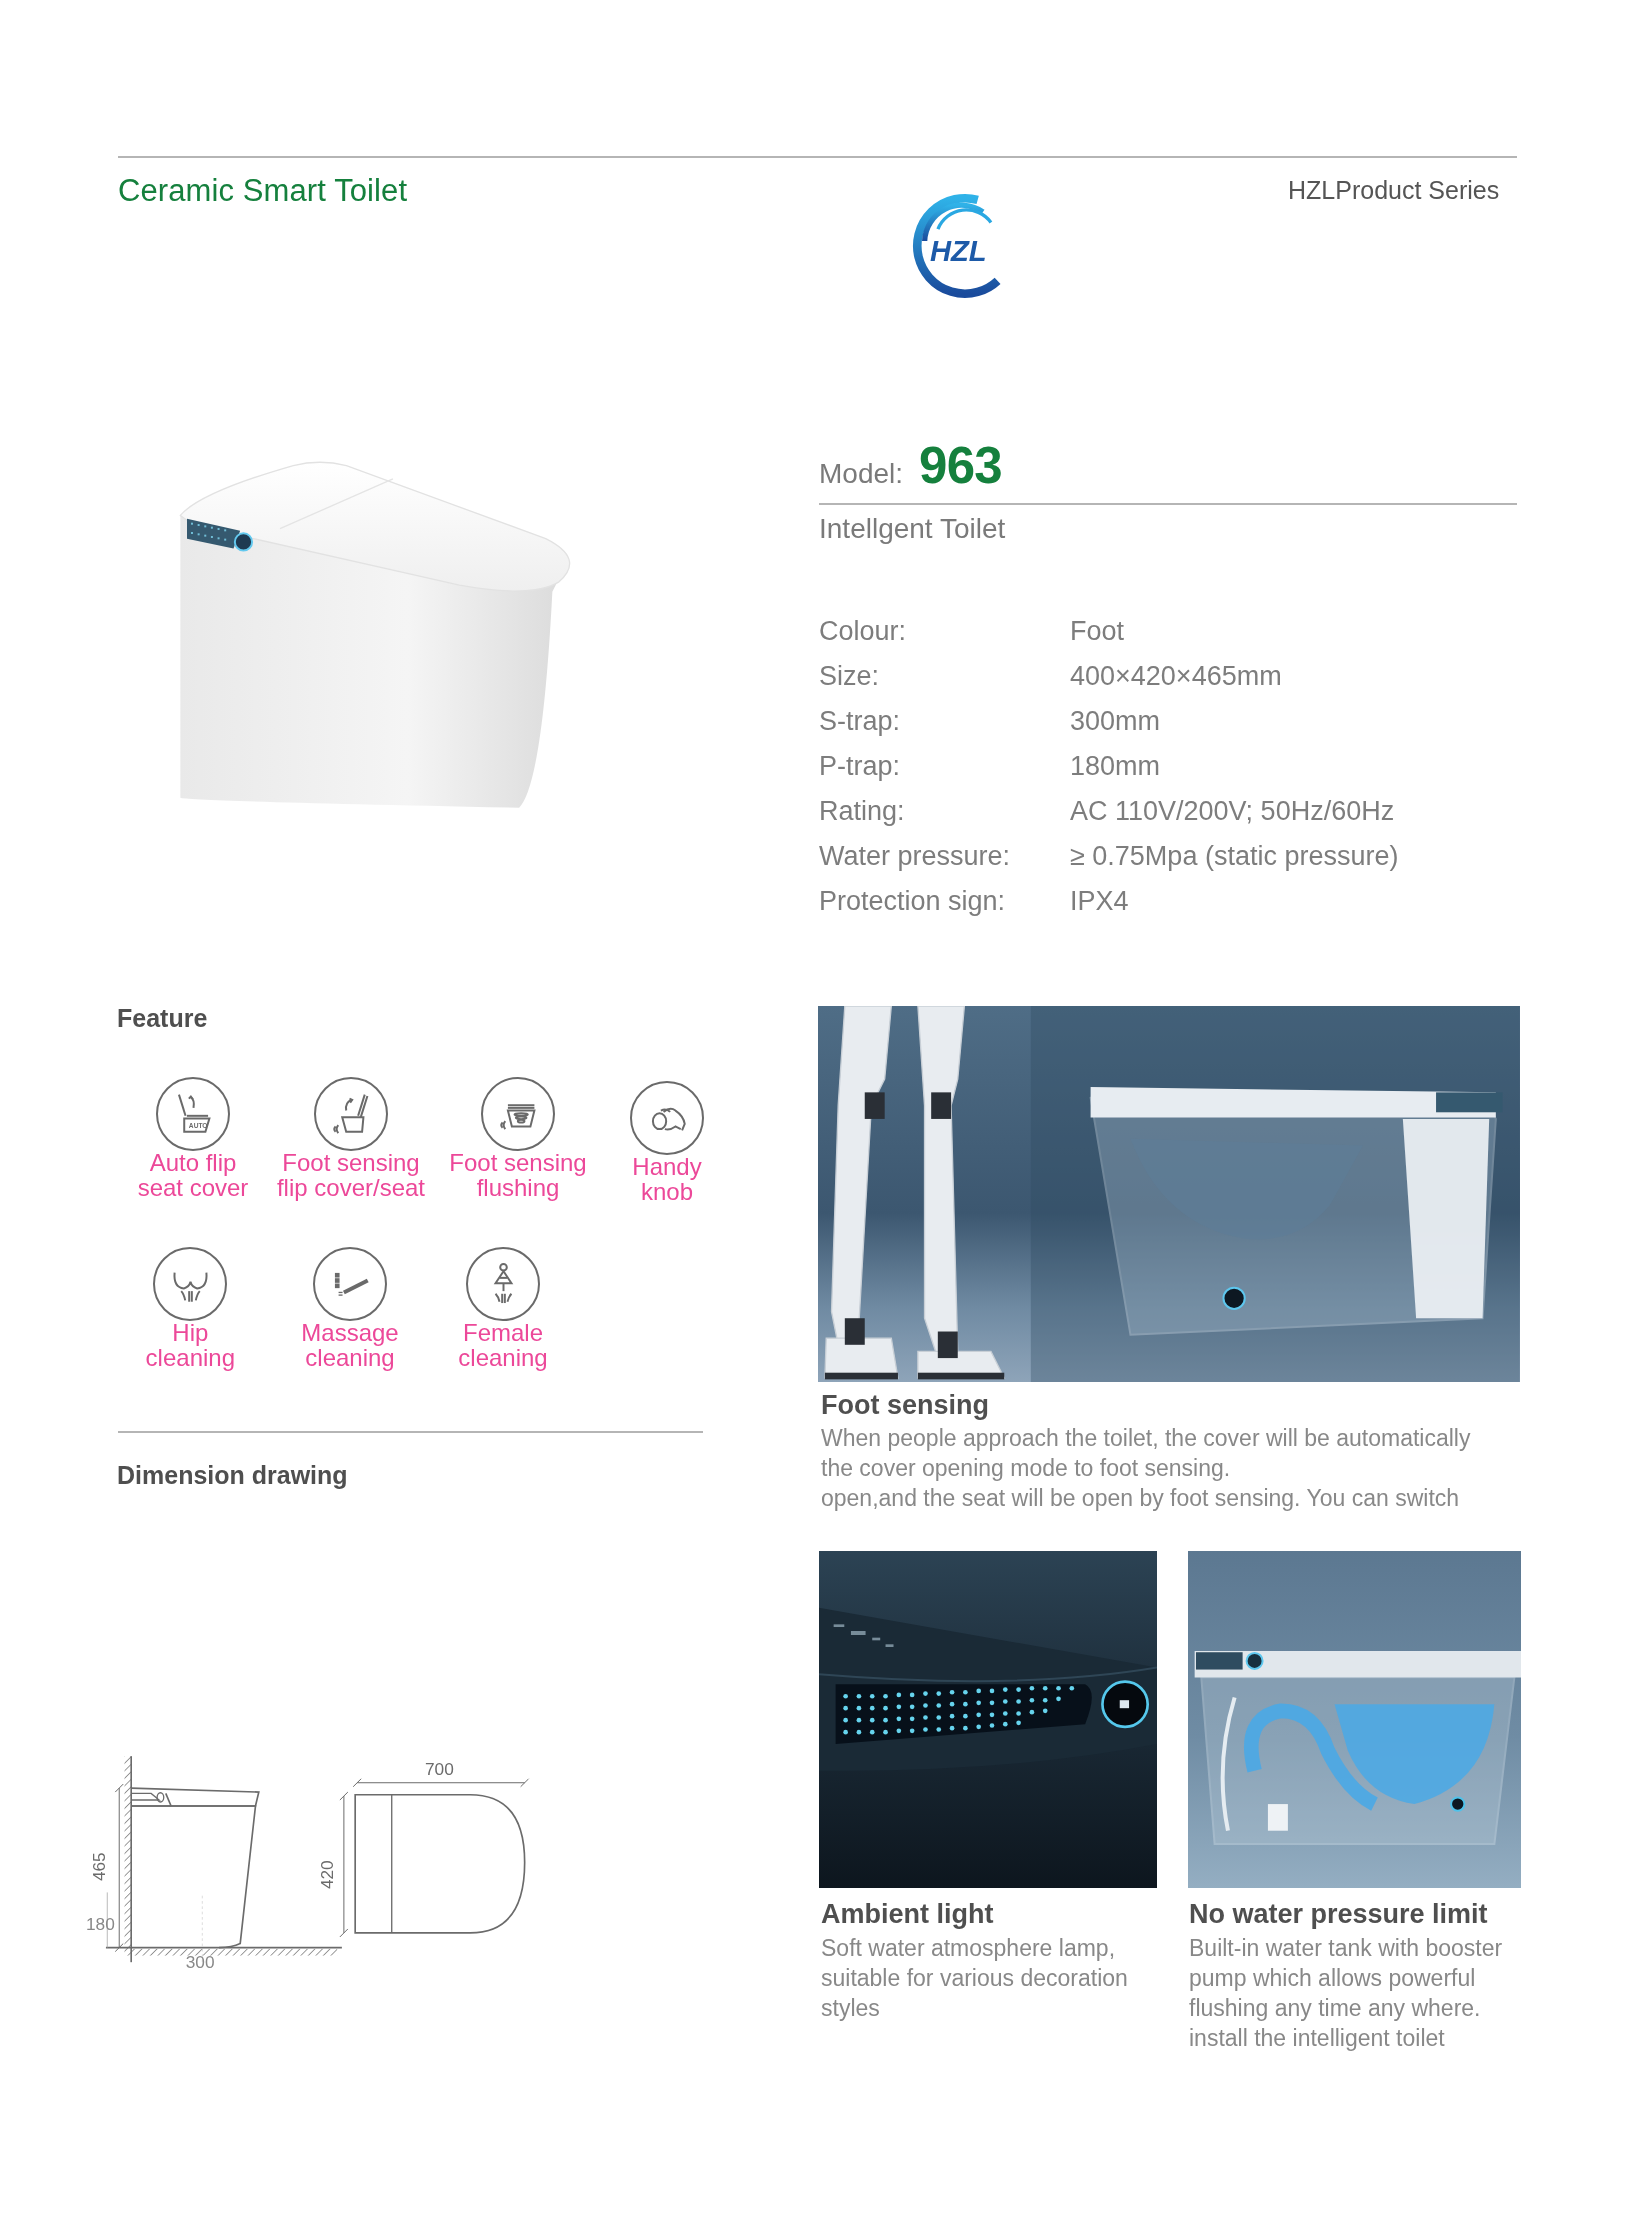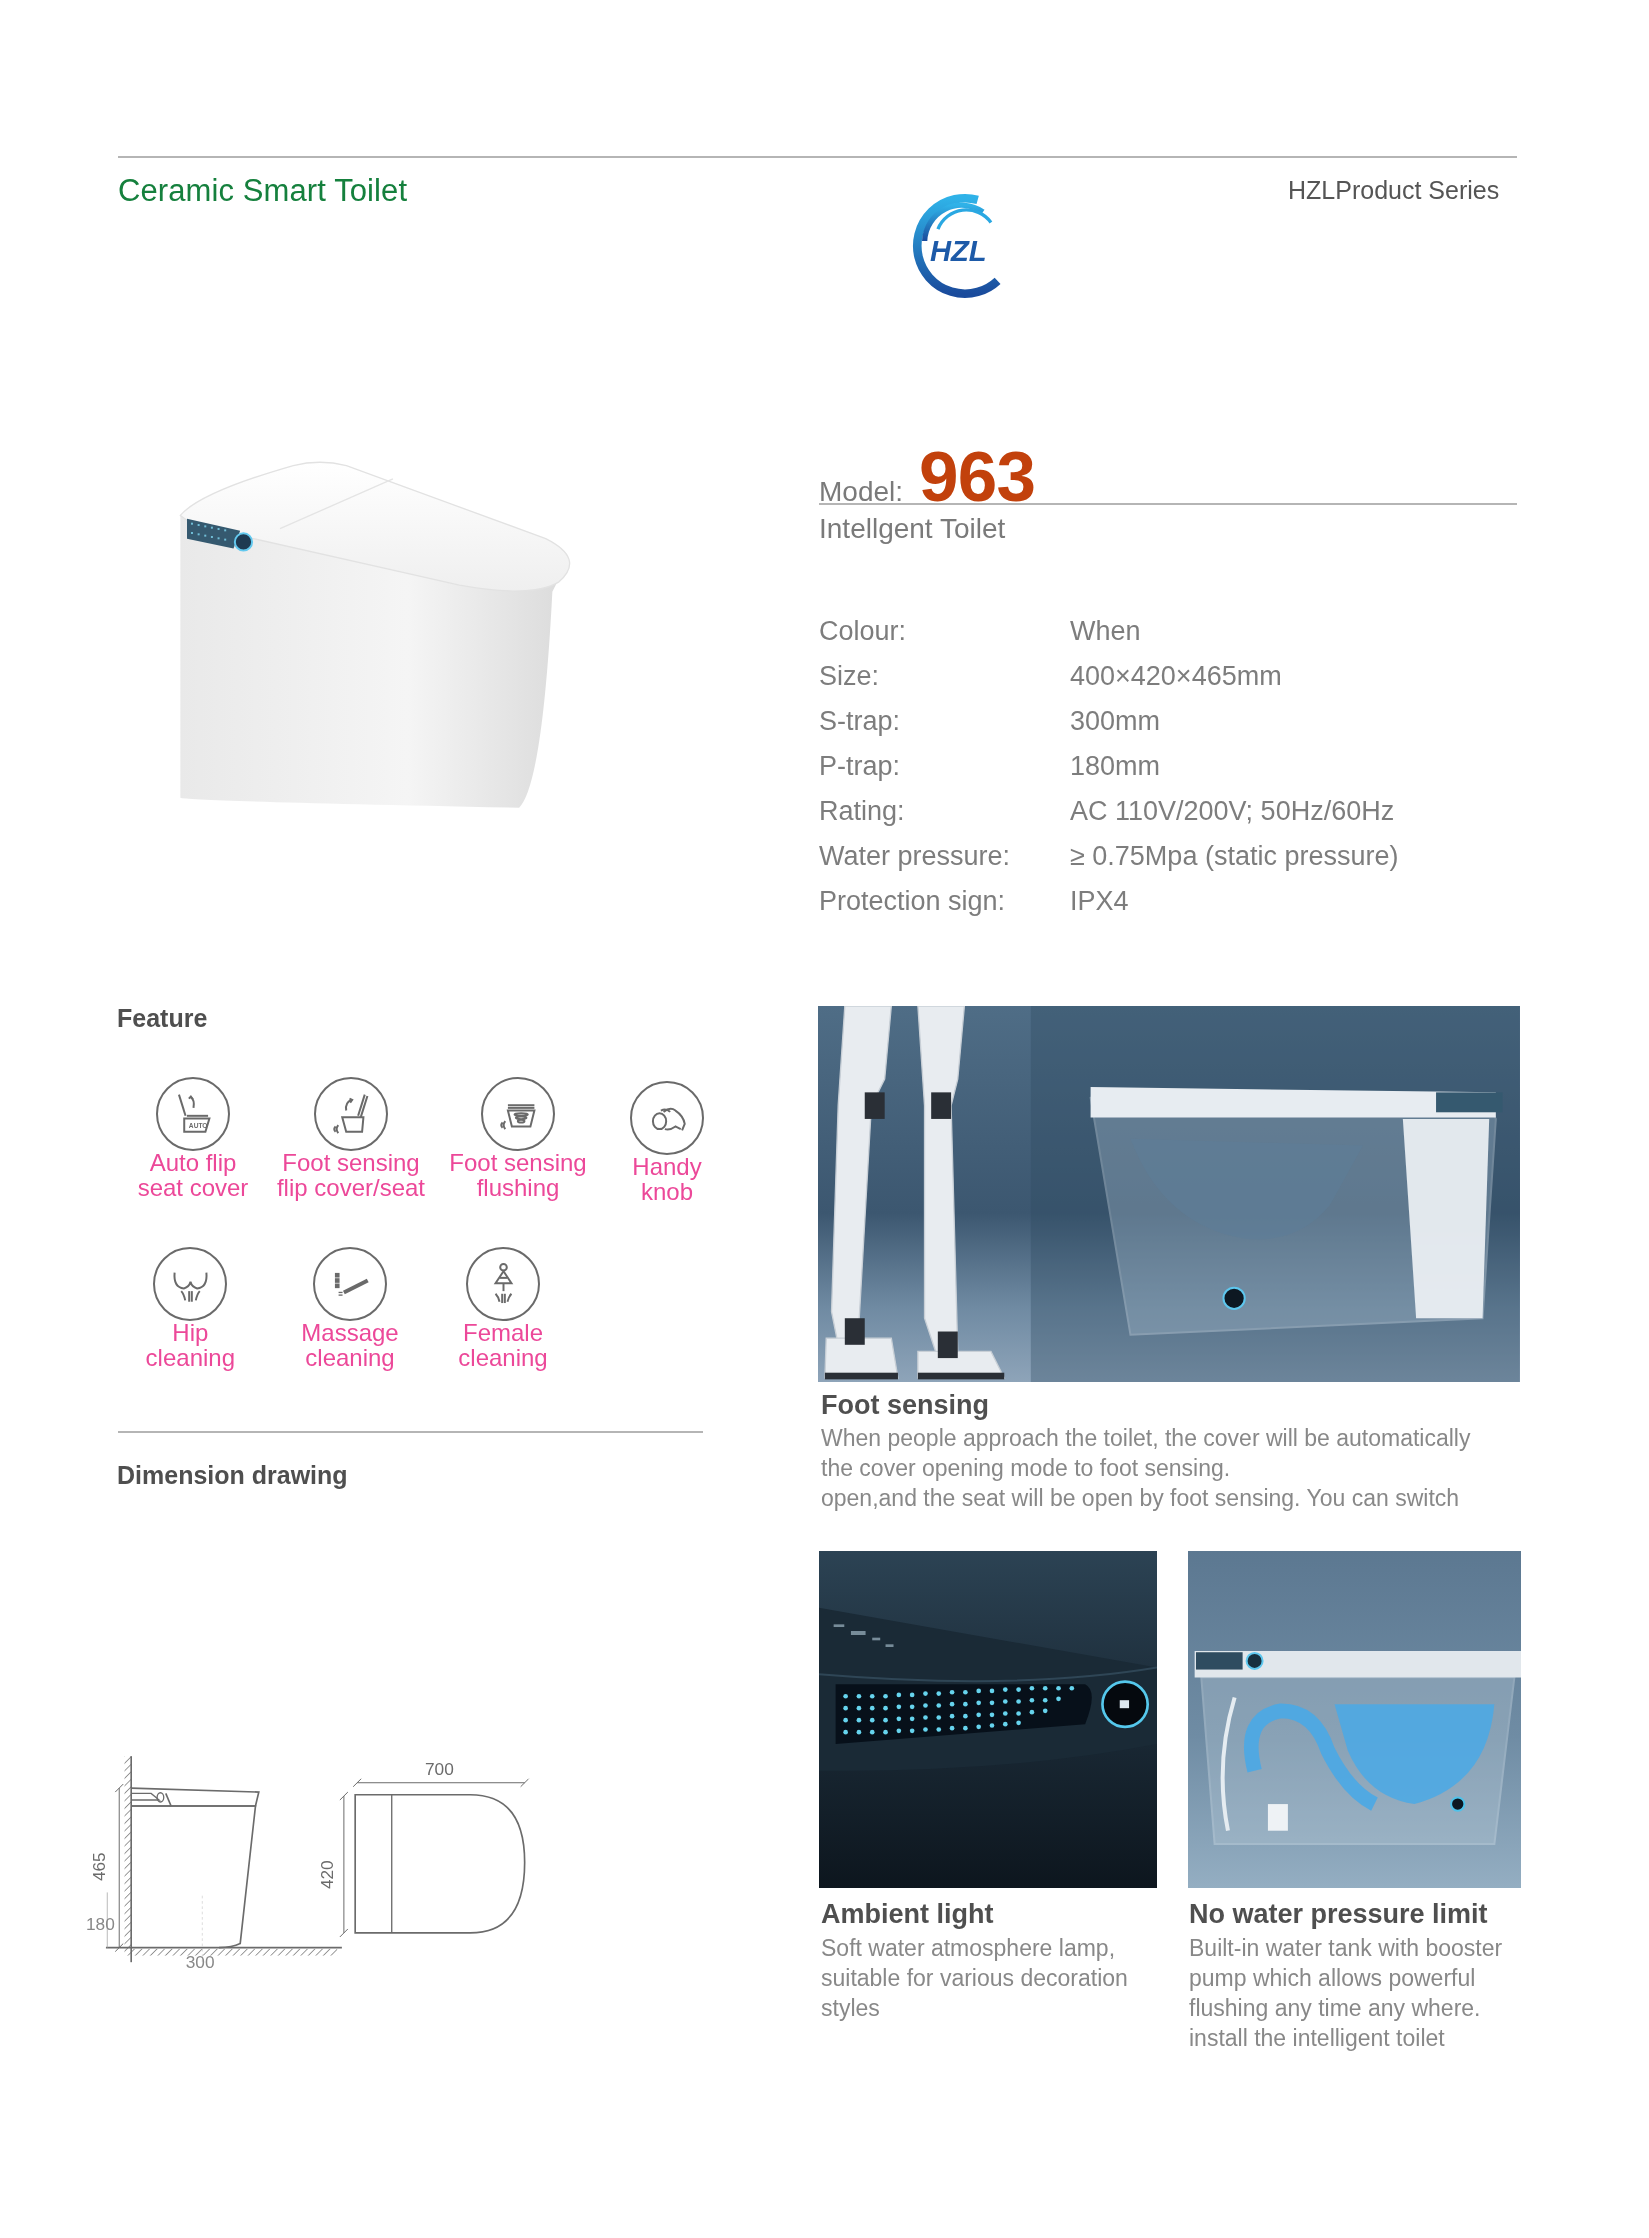--- a/index.html
+++ b/index.html
@@ -11,21 +11,21 @@
   .rule { position: absolute; height: 2px; background: #b5b5b5; }
 
   .hdr-title { left: 118px; top: 173px; font-size: 31px; color: #15803d; letter-spacing: 0.1px; }
   .hdr-series { left: 1288px; top: 176px; font-size: 25px; color: #555; }
   .logo { left: 898px; top: 188px; width: 113px; height: 116px; }
 
   .product-photo { left: 160px; top: 439px; width: 426px; height: 372px; }
 
   .model-line { left: 819px; top: 436px; display: flex; align-items: baseline; }
   .model-label { font-size: 28px; color: #7a7a7a; margin-right: 16px; }
-  .model-num { font-size: 71px; font-weight: bold; color: #c2410c; letter-spacing: -0.7px; }
+  .model-num { font-size: 51px; font-weight: bold; color: #15803d; letter-spacing: -0.7px; }
   .model-sub { left: 819px; top: 513px; font-size: 28px; color: #7a7a7a; }
 
   .specs { left: 819px; top: 604px; font-size: 27px; color: #7d7d7d; line-height: 36px; }
   .spec-row { display: flex; margin-top: 9px; }
   .spec-k { width: 251px; }
 
   .sec-title { font-size: 25px; font-weight: bold; color: #4f4f4f; }
 
   .features { left: 117px; top: 1077px; }
   .feat { position: absolute; width: 160px; text-align: center; }
@@ -98,21 +98,21 @@
 <div class="abs model-line">
   <span class="model-label">Model:</span>
   <span class="model-num">963</span>
 </div>
 <div class="rule" style="left:819px; top:503px; width:698px;"></div>
 <div class="abs model-sub">Intellgent Toilet</div>
 
 <div class="abs specs">
   <div class="spec-row">
       <span class="spec-k">Colour:</span>
-      <span>When</span>
+      <span>Foot</span>
     </div>
   <div class="spec-row">
       <span class="spec-k">Size:</span>
       <span>400×420×465mm</span>
     </div>
   <div class="spec-row">
       <span class="spec-k">S-trap:</span>
       <span>300mm</span>
     </div>
   <div class="spec-row">

